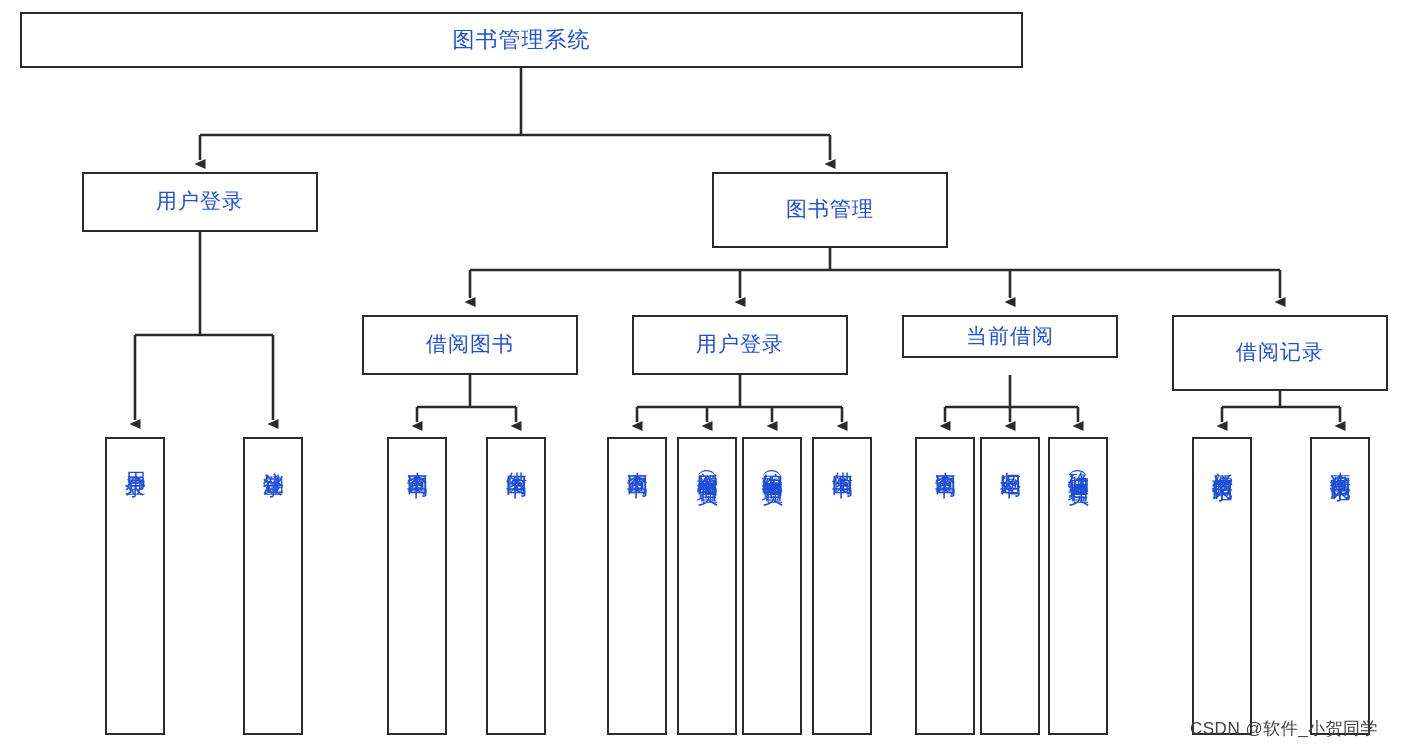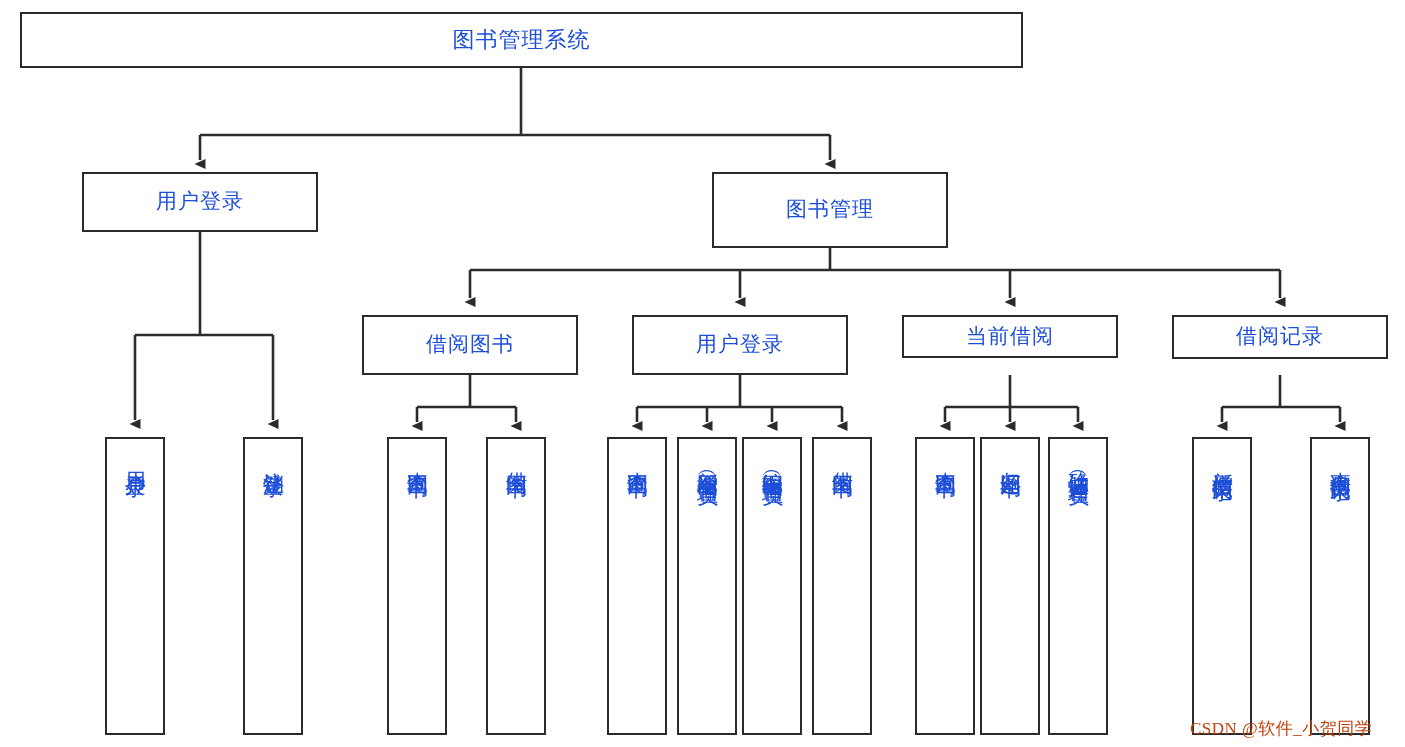--- a/index.html
+++ b/index.html
@@ -50,23 +50,23 @@
     text-orientation: upright;
     font-size: 21px;
     line-height: 1.28;
     letter-spacing: 2px;
     white-space: nowrap;
     display: block;
   }
   .node.root .label { font-size: 22px; }
   .watermark {
     position: absolute;
-    font-family: Liberation Serif, serif;
+    font-family: Liberation Sans, sans-serif;
     font-size: 17px;
-    color: #c2410c;
+    color: #404040;
     white-space: nowrap;
     letter-spacing: 0.5px;
   }
 </style>
 </head>
 <body>
 
 <div id="canvas">
 
   <svg id="edges" viewBox="0 0 1405 747" xmlns="http://www.w3.org/2000/svg">
@@ -132,21 +132,21 @@
 
   <div class="node" style="left: 362px; top: 315px; width: 216px; height: 60px;">
     <span class="label">借阅图书</span>
   </div>
   <div class="node" style="left: 632px; top: 315px; width: 216px; height: 60px;">
     <span class="label">用户登录</span>
   </div>
   <div class="node" style="left: 902px; top: 315px; width: 216px; height: 43px;">
     <span class="label">当前借阅</span>
   </div>
-  <div class="node" style="left: 1172px; top: 315px; width: 216px; height: 44px;">
+  <div class="node" style="left: 1172px; top: 315px; width: 216px; height: 76px;">
     <span class="label">借阅记录</span>
   </div>
 
   <div class="node leaf" style="left: 105px; top: 437px; width: 60px; height: 298px;">
     <span class="label">用户登录</span>
   </div>
   <div class="node leaf" style="left: 243px; top: 437px; width: 60px; height: 298px;">
     <span class="label">注销登录</span>
   </div>
   <div class="node leaf" style="left: 387px; top: 437px; width: 60px; height: 298px;">

